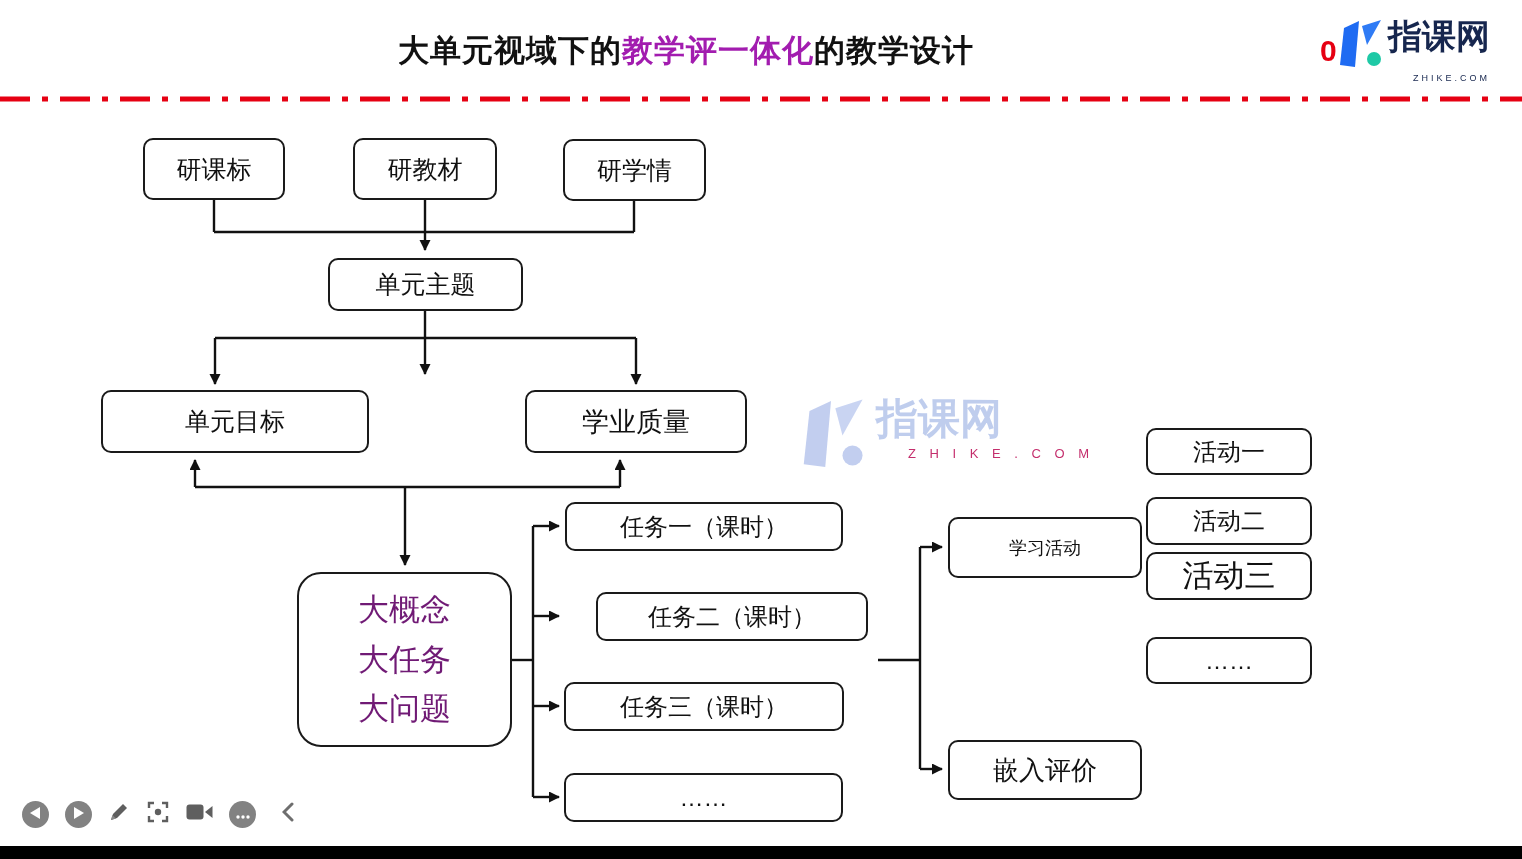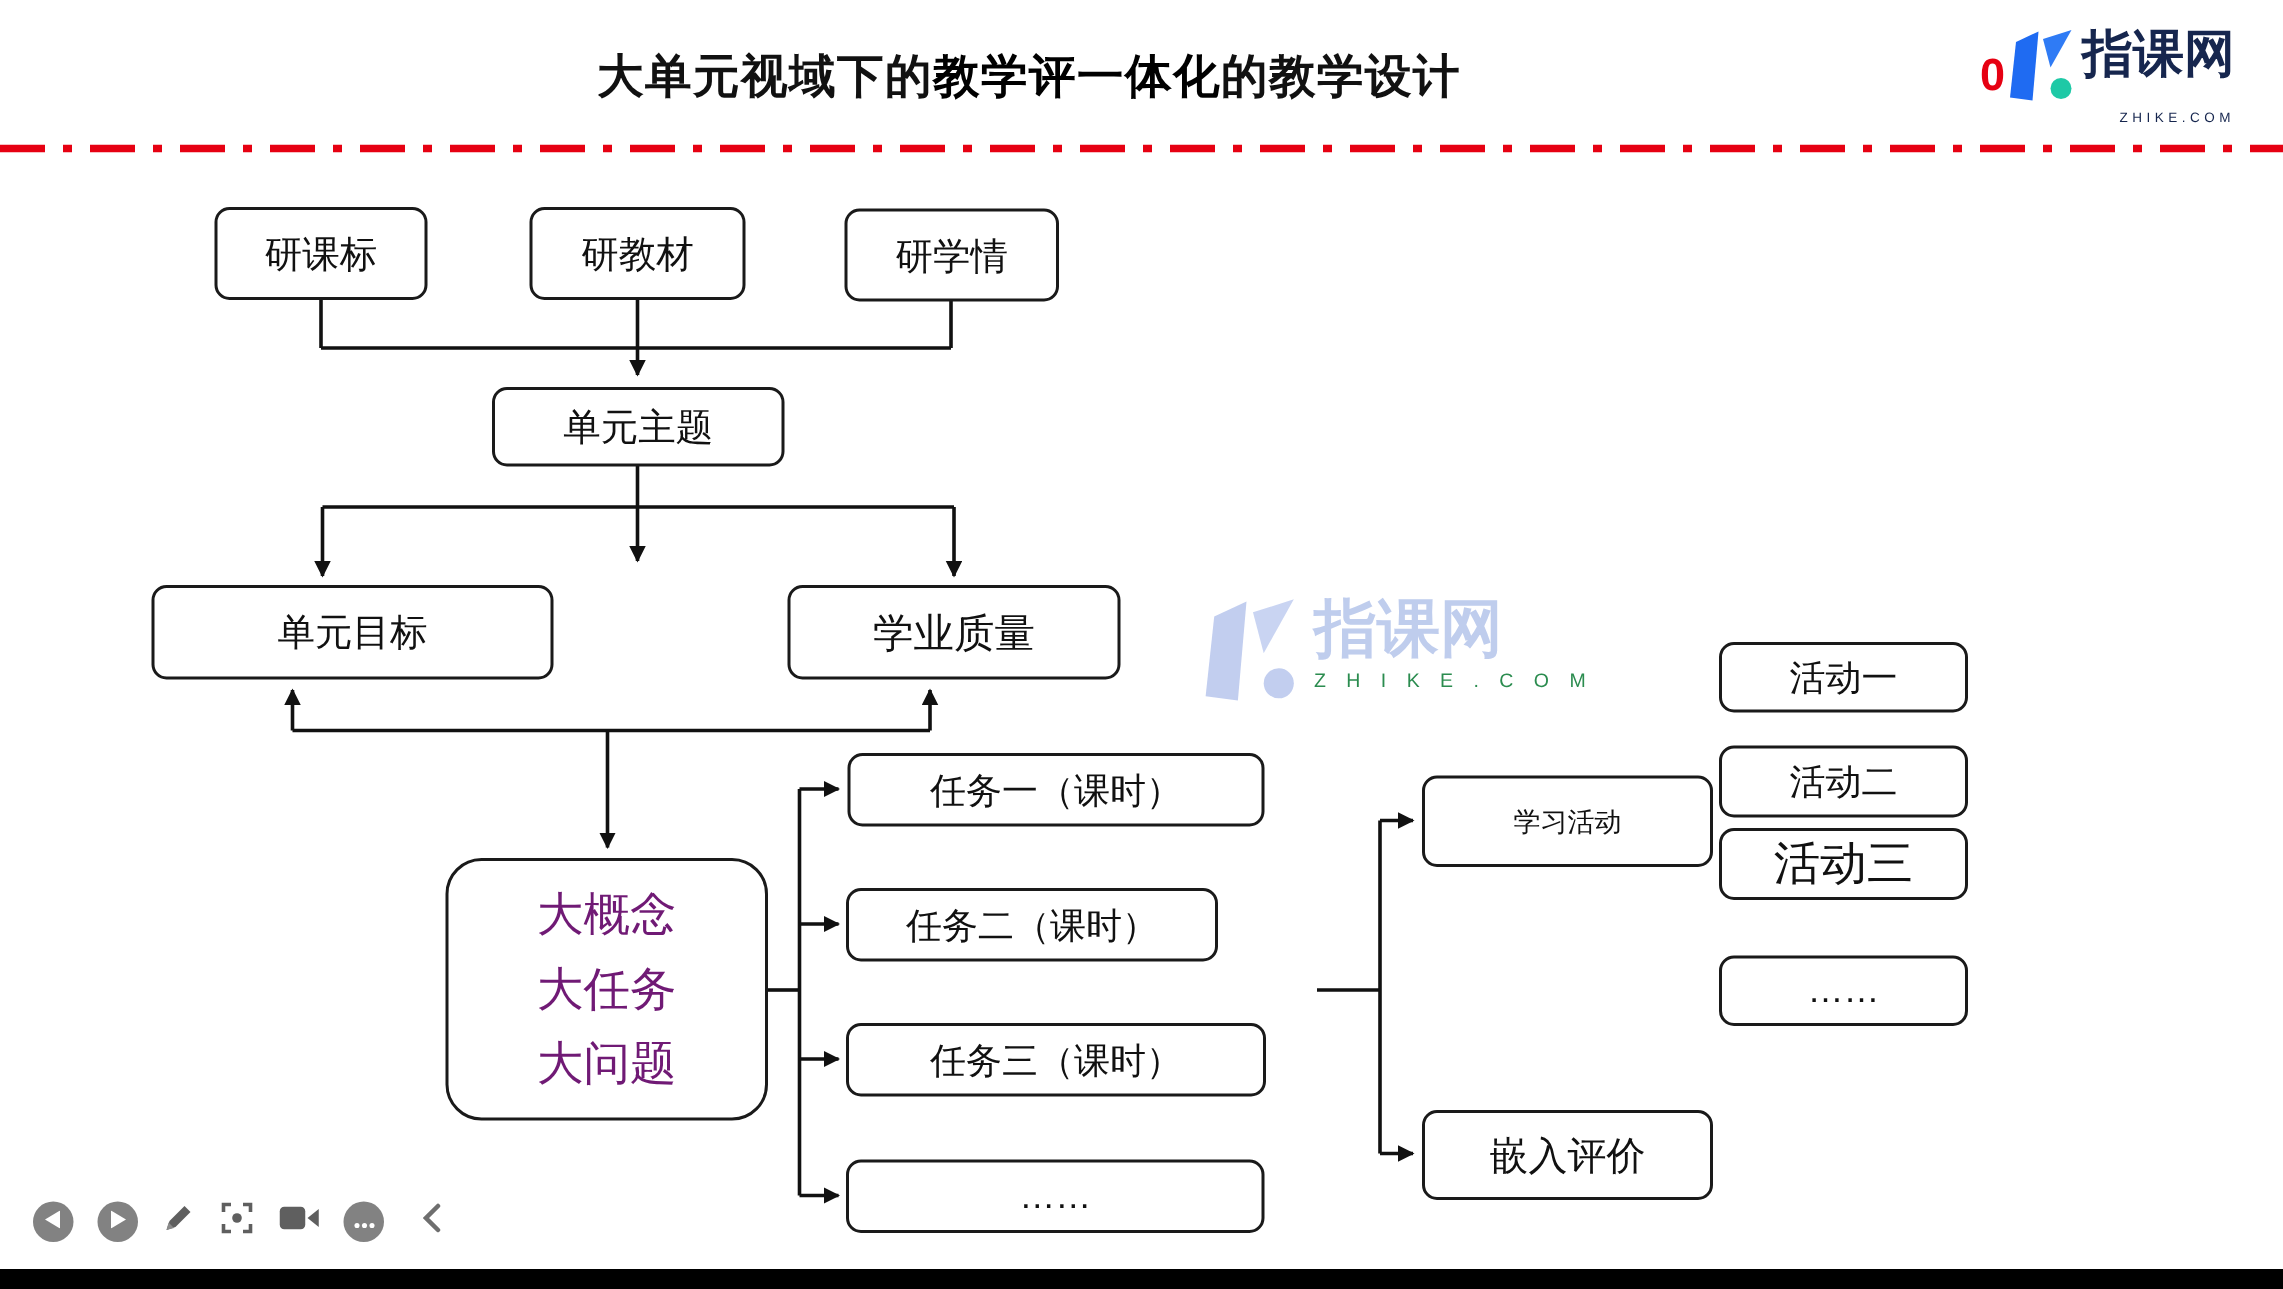--- a/index.html
+++ b/index.html
@@ -8,34 +8,34 @@
   #stage {
     position:relative; width:1522px; height:859px;
     background:#ffffff; overflow:hidden;
   }
   
   .title-wrap {
     position:absolute; top:30px; left:0; width:1372px;
     text-align:center; font-size:31px; font-weight:700;
     color:#111; letter-spacing:1px; z-index:3;
   }
-  .title-red { color:#000000;margin-top:20px; }
+  .title-red { color:#a21caf;margin-top:20px; }
   .page-num {
     position:absolute; top:34px; left:1320px; z-index:3;
     color:#e60012; font-size:30px; font-weight:700;
   }
   .logo { position:absolute; top:18px; left:1336px; z-index:4; display:flex; align-items:flex-start; }
   .logo-text-block { margin-left:6px; }
   .logo-cn { font-size:34px; font-weight:700; color:#16264e; line-height:1.1; }
   .logo-sub { font-size:9px; color:#16264e; letter-spacing:3px; text-align:right; margin-top:18px; }
   
   .watermark { position:absolute; left:798px; top:396px; z-index:0; display:flex; align-items:flex-start; opacity:0.9; }
   .wm-text-block { margin-left:12px; }
   .wm-cn { font-size:42px; font-weight:700; color:#b9c8ec; line-height:1.1; }
-  .wm-sub { font-size:13px; color:#15803d; letter-spacing:5px; margin-top:4px; }
+  .wm-sub { font-size:13px; color:#be185d; letter-spacing:5px; margin-top:4px;margin-left:32px; }
   
   .node {
     position:absolute; background:#fff; border:2.5px solid #1a1a1a;
     border-radius:10px; display:flex; align-items:center; justify-content:center;
     font-size:25px; color:#111; z-index:2; text-align:center;
   }
   .node-big {
     flex-direction:column; border-radius:24px;
     font-size:31px; color:#701a75; line-height:1.6;
   }
@@ -143,21 +143,21 @@
   <div class="node" style="left:101px;top:390px;width:268px;height:63px;font-size:25px">单元目标</div>
   <div class="node" style="left:525px;top:390px;width:222px;height:63px;font-size:27px">学业质量</div>
 
   <div class="node node-big" style="left:297px;top:572px;width:215px;height:175px">
     <div>大概念</div>
     <div>大任务</div>
     <div>大问题</div>
   </div>
 
   <div class="node" style="left:565px;top:502px;width:278px;height:49px;font-size:24px">任务一（课时）</div>
-  <div class="node" style="left:564px;top:592px;width:248px;height:49px;font-size:24px">任务二（课时）</div>
+  <div class="node" style="left:596px;top:592px;width:272px;height:49px;font-size:24px">任务二（课时）</div>
   <div class="node" style="left:564px;top:682px;width:280px;height:49px;font-size:24px">任务三（课时）</div>
   <div class="node" style="left:564px;top:773px;width:279px;height:49px;font-size:24px">……</div>
 
   <div class="node" style="left:948px;top:517px;width:194px;height:61px;font-size:18px">学习活动</div>
   <div class="node" style="left:948px;top:740px;width:194px;height:60px;font-size:26px">嵌入评价</div>
 
   <div class="node" style="left:1146px;top:428px;width:166px;height:47px;font-size:24px">活动一</div>
   <div class="node" style="left:1146px;top:497px;width:166px;height:48px;font-size:24px">活动二</div>
   <div class="node" style="left:1146px;top:552px;width:166px;height:48px;font-size:31px">活动三</div>
   <div class="node" style="left:1146px;top:637px;width:166px;height:47px;font-size:24px">……</div>

